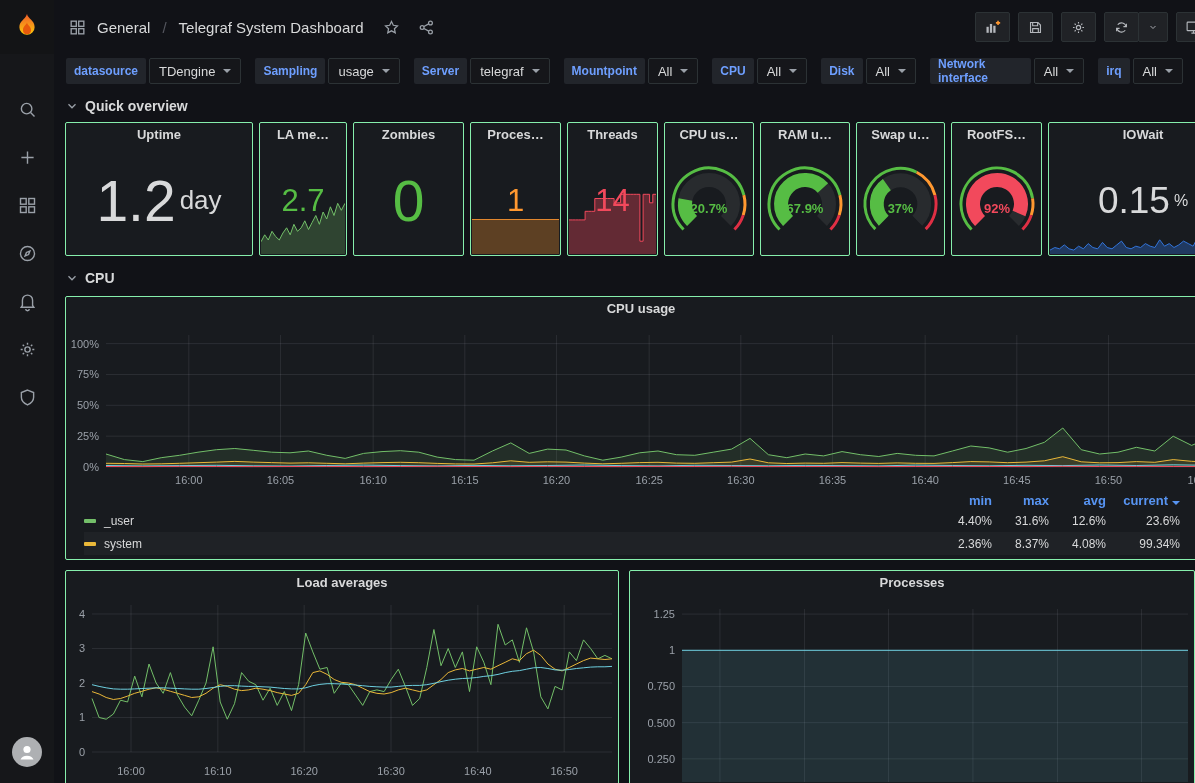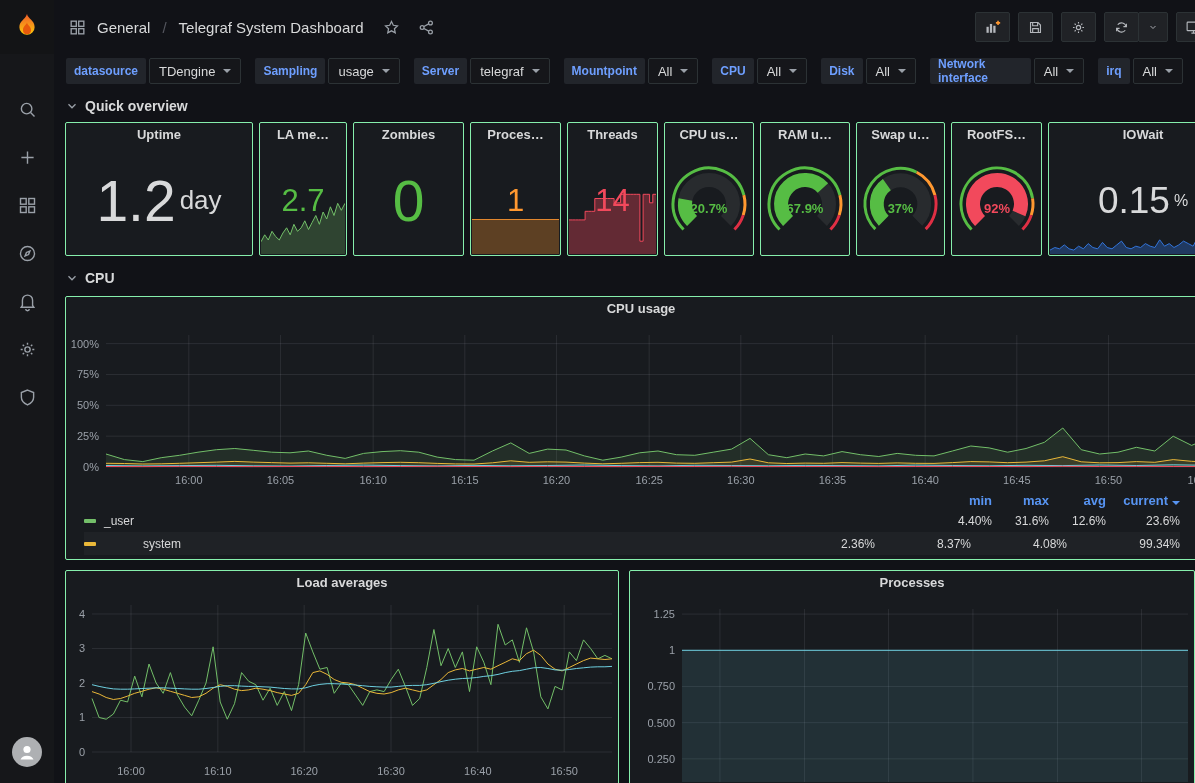--- a/index.html
+++ b/index.html
@@ -55,21 +55,21 @@
   .sv-unit{font-weight:500;margin-left:4px;}
   .spark{position:absolute;left:0;right:0;bottom:0;z-index:1;}
   .gauge-wrap{position:absolute;inset:0;display:flex;align-items:center;justify-content:center;}
   
   .cpu-panel{width:1152px;height:264px;margin-top:4px;}
   .chart-host{position:relative;}
   .cpu-chart{height:170px;}
   .legend{padding:0 36px 0 18px;font-size:12px;}
   .lg-head{display:flex;height:18px;align-items:center;font-size:13px;font-weight:700;color:#5794f2;}
   .lg-row{display:flex;height:23px;align-items:center;color:#d8d9da;}
-  .lg-row.stripe{background:rgba(255,255,255,0.03);gap:39px;}
+  .lg-row.stripe{background:rgba(255,255,255,0.03);}
   .lg-fill{flex:1;}
   .swatch{width:12px;height:4px;border-radius:1px;margin-right:8px;}
   .lg-label{cursor:pointer;}
   .lg-col,.lg-val{width:57px;text-align:right;}
   .lg-col.cur,.lg-val.cur{width:74px;}
   .lg-caret{display:inline-block;width:0;height:0;border-left:4px solid transparent;border-right:4px solid transparent;
       border-top:4px solid #5794f2;margin-left:4px;}
   
   .bottom-row{display:flex;gap:10px;margin-top:10px;}
   .bpanel-l{width:565px;height:300px;}

